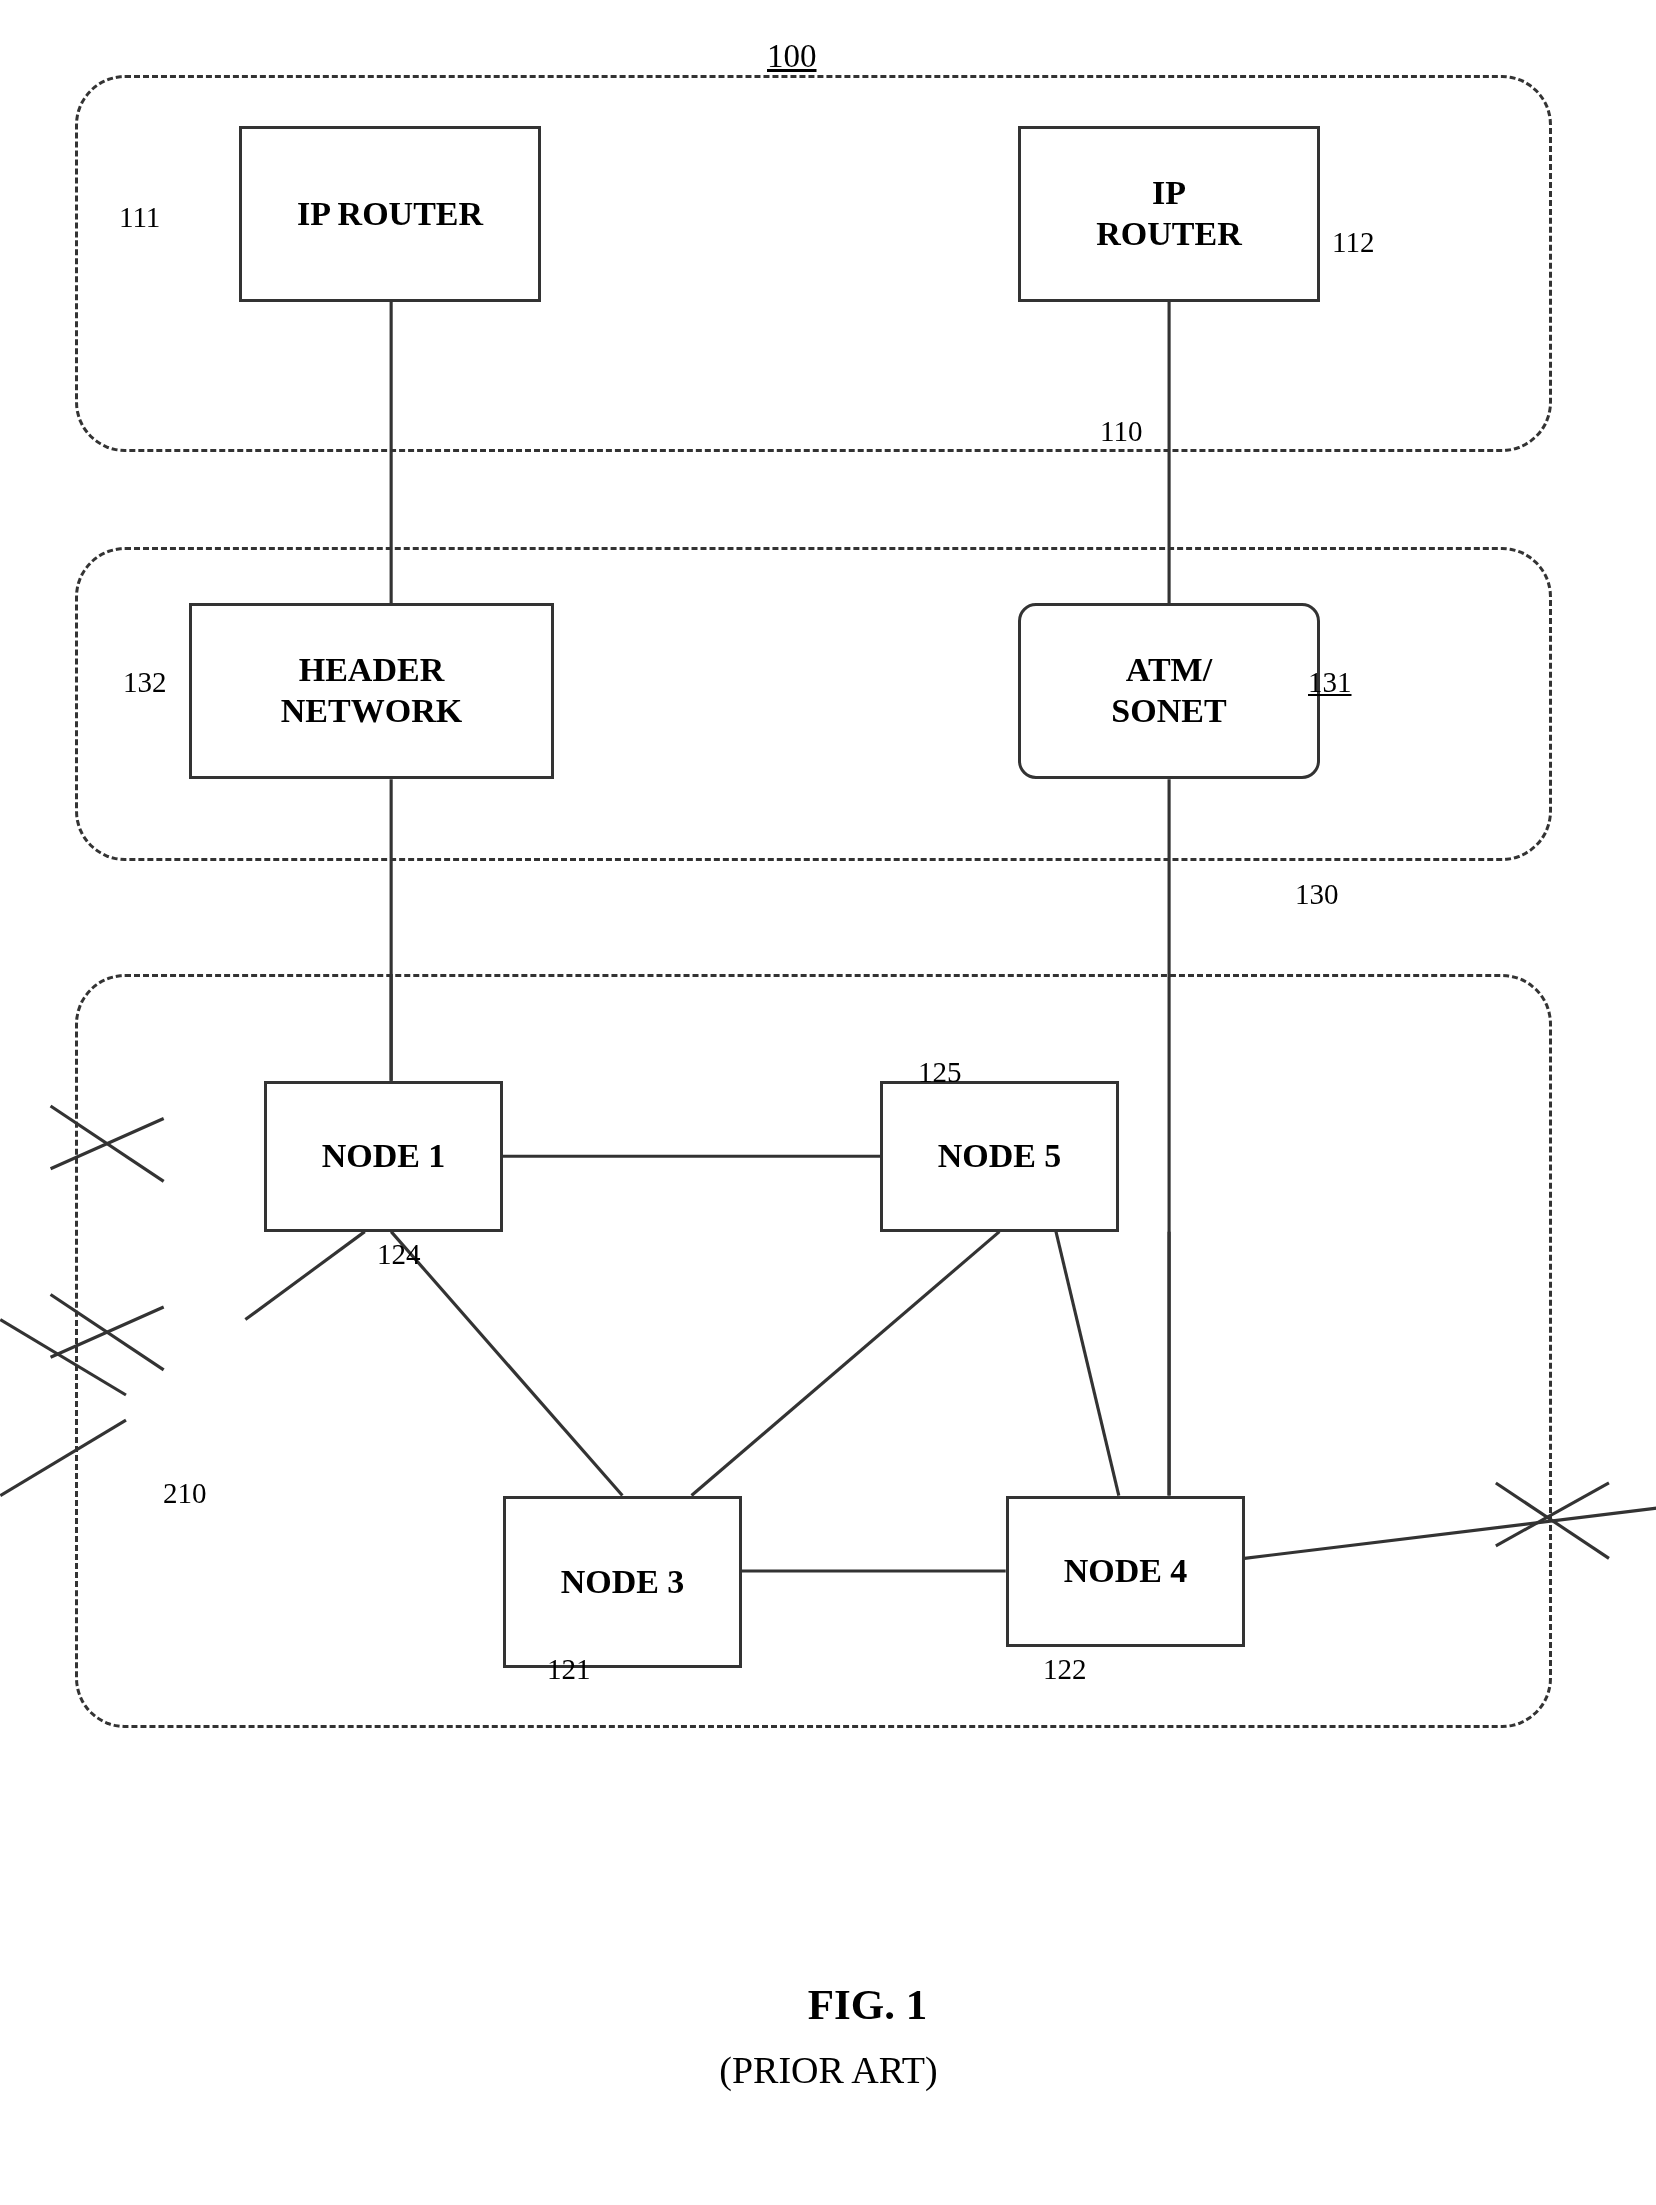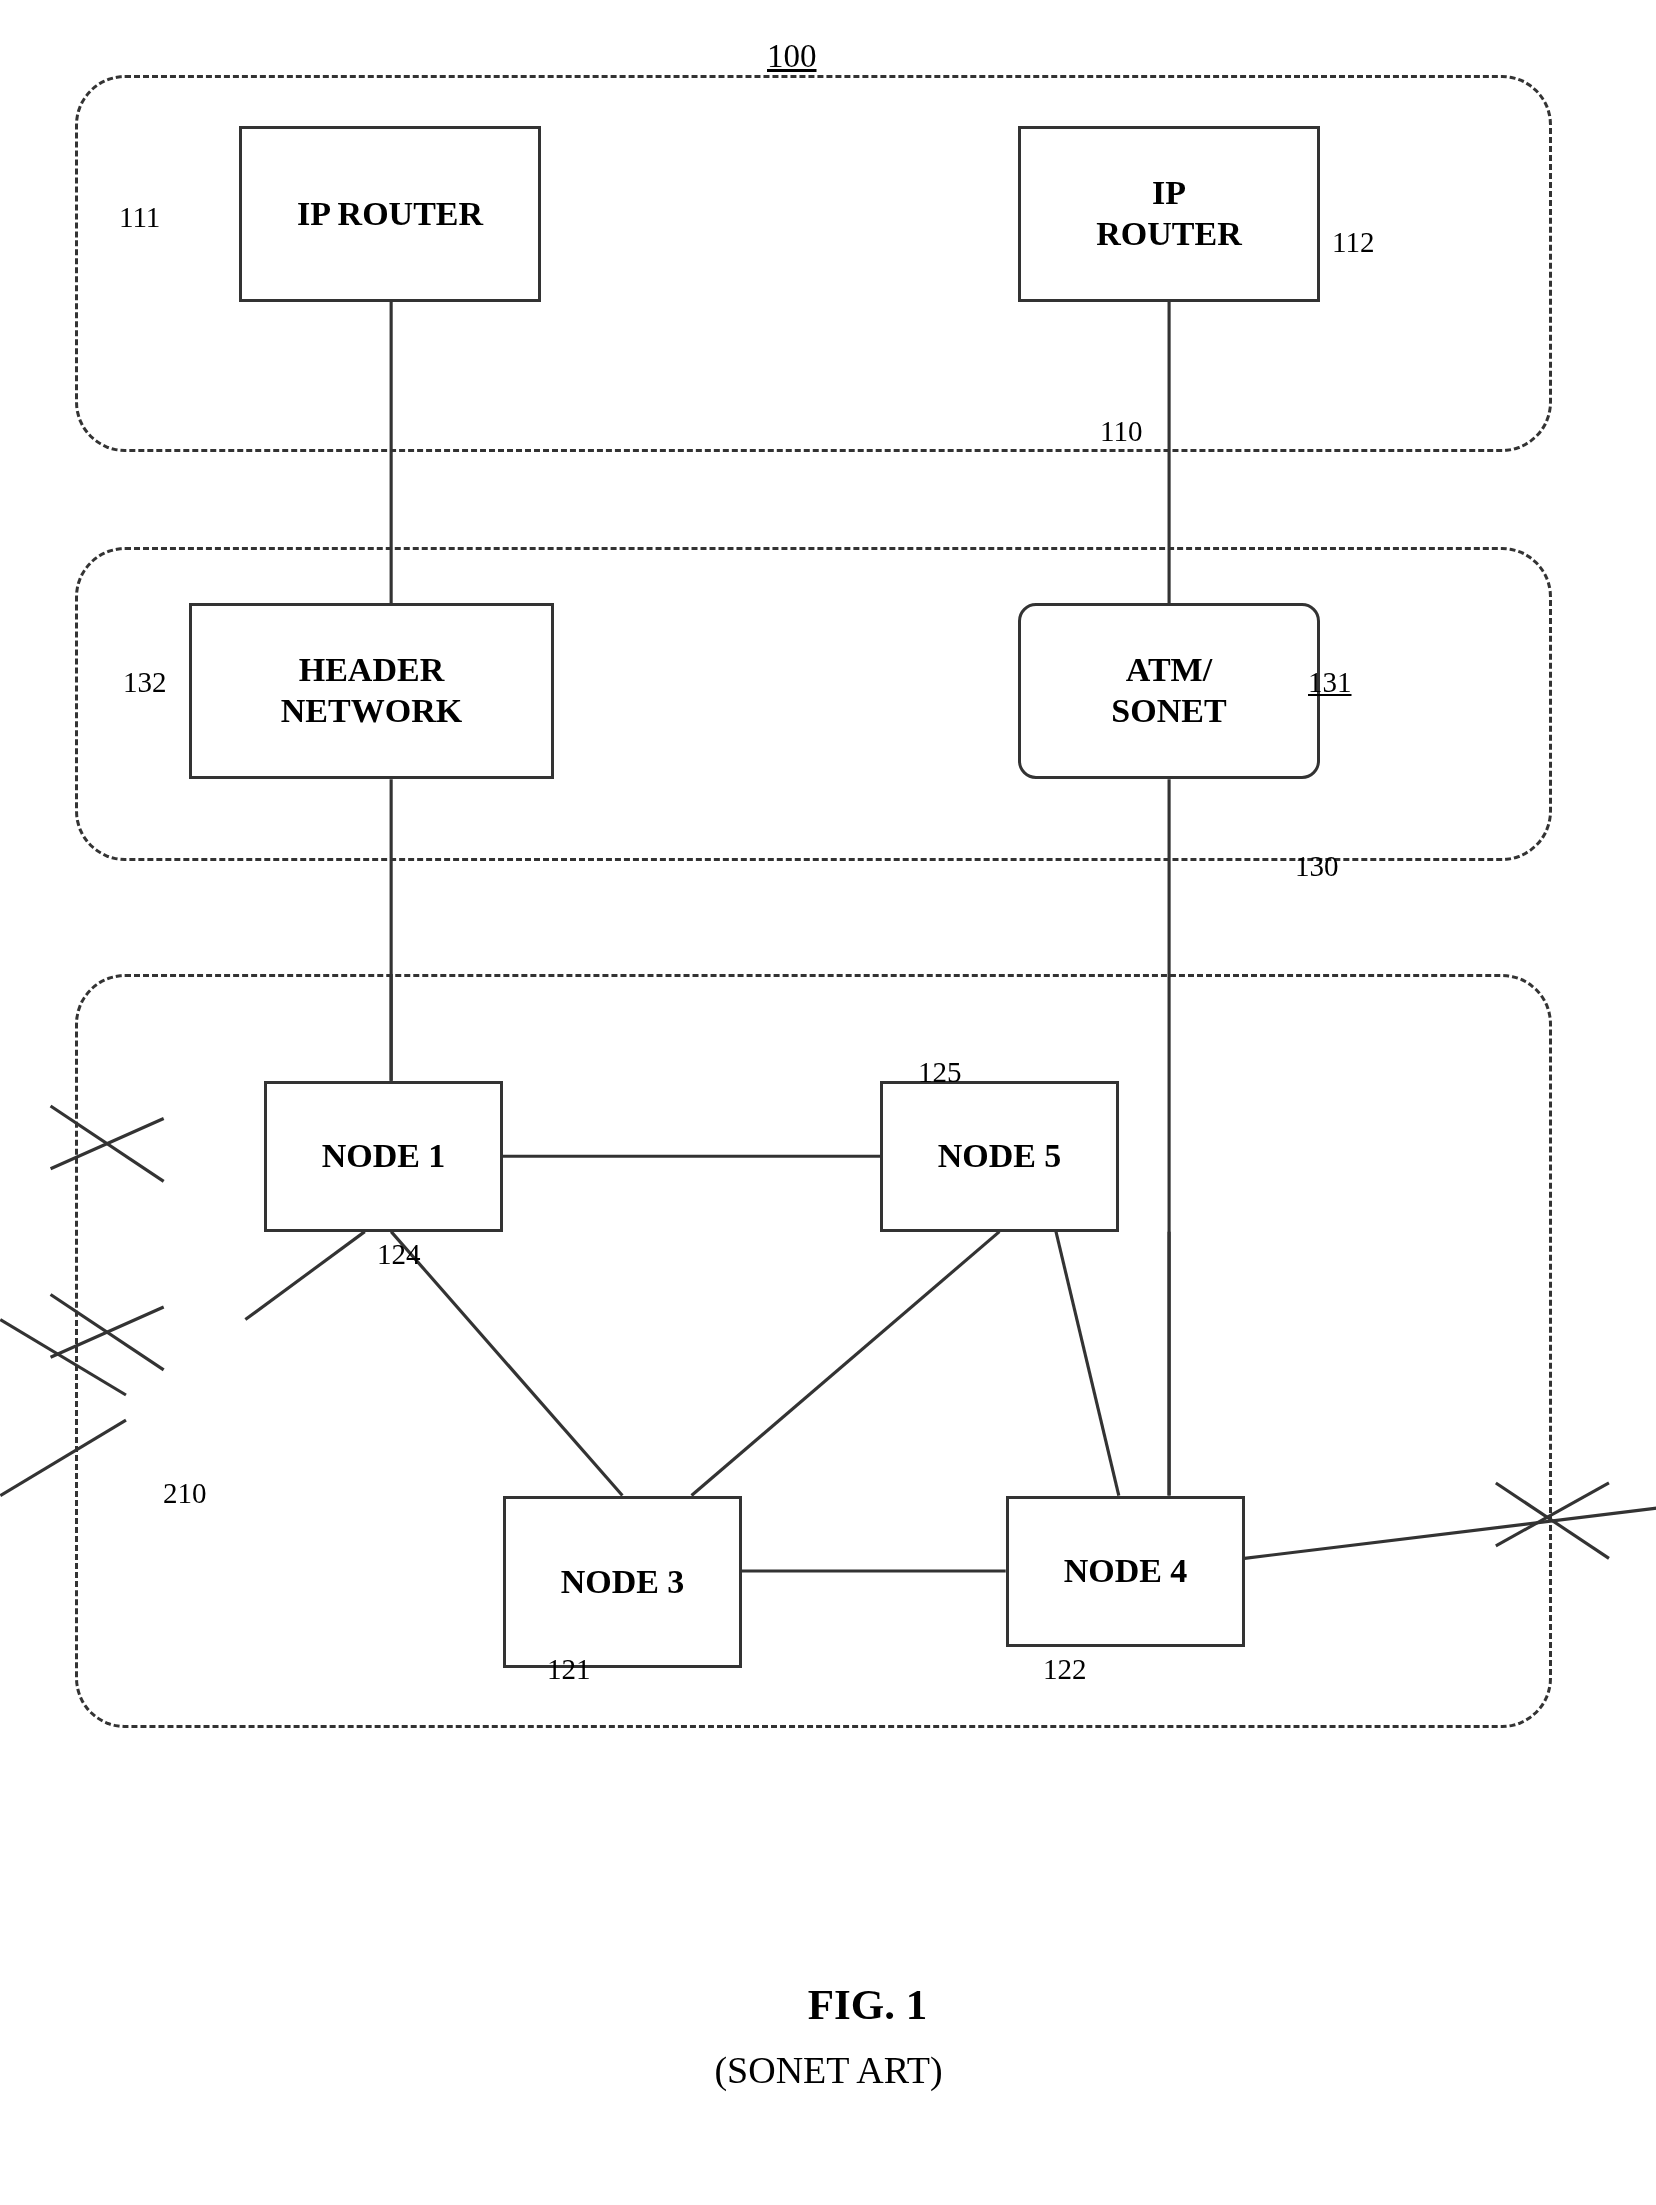--- a/index.html
+++ b/index.html
@@ -250,21 +250,21 @@
 
   <div class="box box-header">
     <span>HEADER<br>NETWORK</span>
   </div>
   <span class="ref-label" style="top:666px;left:123px;">132</span>
 
   <div class="box box-atm">
     <span>ATM/<br>SONET</span>
   </div>
   <span class="ref-label" style="top:666px;left:1308px;text-decoration:underline;">131</span>
-  <span class="ref-label" style="top:850px;left:1295px;">130</span>
+  <span class="ref-label" style="top:878px;left:1295px;">130</span>
 
   <div class="box box-node1">
     <span>NODE 1</span>
   </div>
   <span class="ref-label" style="top:1238px;left:377px;">124</span>
 
   <span class="ref-label" style="top:1477px;left:163px;">210</span>
 
   <div class="box box-node3">
     <span>NODE 3</span>
@@ -275,16 +275,16 @@
     <span>NODE 4</span>
   </div>
   <span class="ref-label" style="top:1653px;left:1043px;">122</span>
 
   <div class="box box-node5">
     <span>NODE 5</span>
   </div>
   <span class="ref-label" style="top:1056px;left:918px;">125</span>
 
   <div class="fig-caption">FIG. 1</div>
-  <div class="fig-subcaption">(SONET ART)</div>
+  <div class="fig-subcaption">(PRIOR ART)</div>
 
 </div>
 
 
 </body></html>

